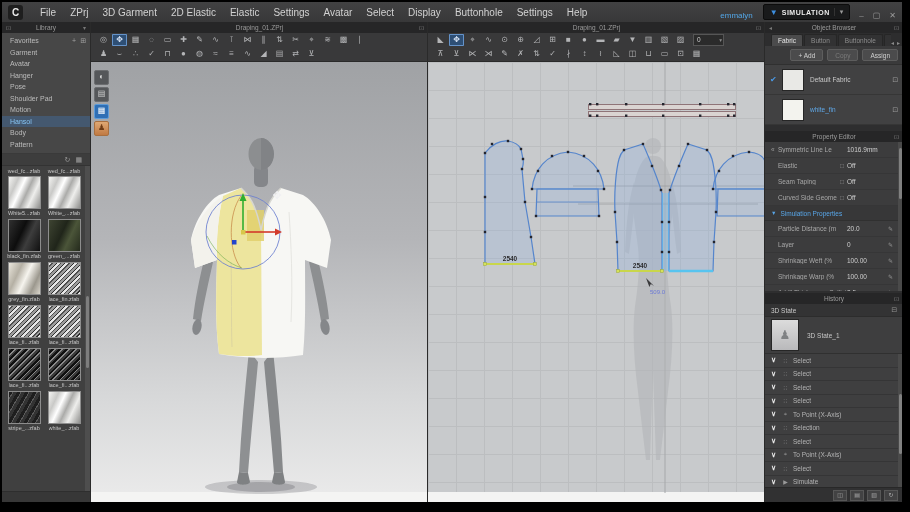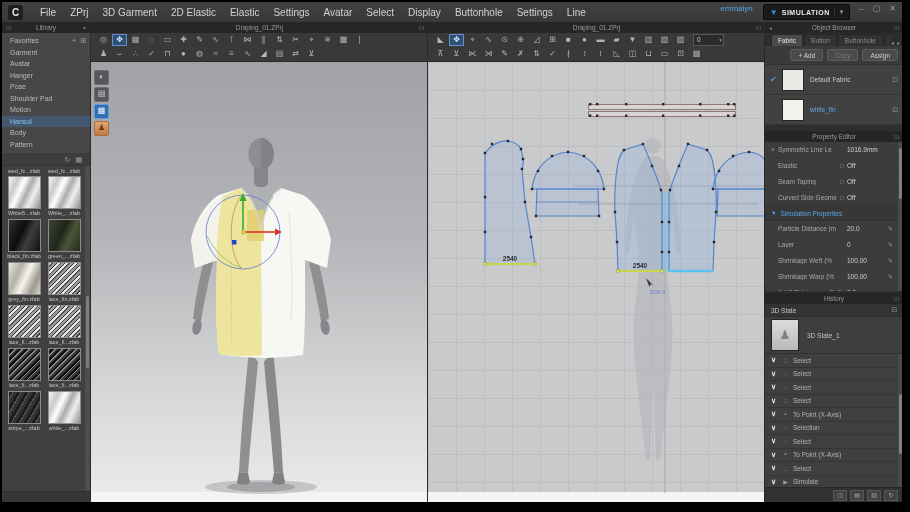--- a/index.html
+++ b/index.html
@@ -6,21 +6,21 @@
     font-family:"Liberation Sans",sans-serif;-webkit-font-smoothing:antialiased;}
   #app{position:absolute;left:2px;top:2px;width:900px;height:500px;background:#3c3c3c;overflow:hidden;}
 
   
   .menubar{height:20px;background:linear-gradient(#424243,#383839);display:flex;align-items:center;
     border-bottom:1px solid #2b2b2b;padding:0 6px;}
   .logo{width:15px;height:15px;border-radius:3px;background:#1e1e1e;color:#e8e8e8;font-weight:bold;
     font-size:10px;line-height:15px;text-align:center;margin-right:10px;}
   .menu-items{display:flex;}
   .menu-item{font-size:10px;color:#d2d2d2;padding:0 7px;cursor:default;}
-  .menu-right{margin-left:auto;display:flex;align-items:flex-start;}
+  .menu-right{margin-left:auto;display:flex;align-items:flex-end;}
   .user{color:#53a7e8;font-size:8px;margin-right:10px;}
   .sim-btn{height:14px;background:#191a1b;border:1px solid #0c0c0c;border-radius:2px;display:flex;
     align-items:center;padding:0 6px;gap:4px;}
   .sim-logo{color:#3d8fe0;font-size:8px;}
   .sim-label{color:#ececec;font-size:7px;font-weight:bold;letter-spacing:.5px;}
   .sim-caret{color:#9a9a9a;font-size:7px;border-left:1px solid #333;padding-left:5px;}
   .winctl{color:#9c9c9c;font-size:8px;margin-left:9px;}
 
   
   .cols{position:absolute;top:20px;left:0;right:0;bottom:0;}
@@ -152,21 +152,21 @@
         <span class="menu-item">ZPrj</span>
         <span class="menu-item">3D Garment</span>
         <span class="menu-item">2D Elastic</span>
         <span class="menu-item">Elastic</span>
         <span class="menu-item">Settings</span>
         <span class="menu-item">Avatar</span>
         <span class="menu-item">Select</span>
         <span class="menu-item">Display</span>
         <span class="menu-item">Buttonhole</span>
         <span class="menu-item">Settings</span>
-        <span class="menu-item">Line</span>
+        <span class="menu-item">Help</span>
       </div>
     <div class="menu-right">
       <span class="user">emmalyn</span>
       <div class="sim-btn">
         <span class="sim-logo">▼</span>
         <span class="sim-label">SIMULATION</span>
         <span class="sim-caret">▾</span>
       </div>
       <span class="winctl">–</span>
       <span class="winctl">▢</span>

